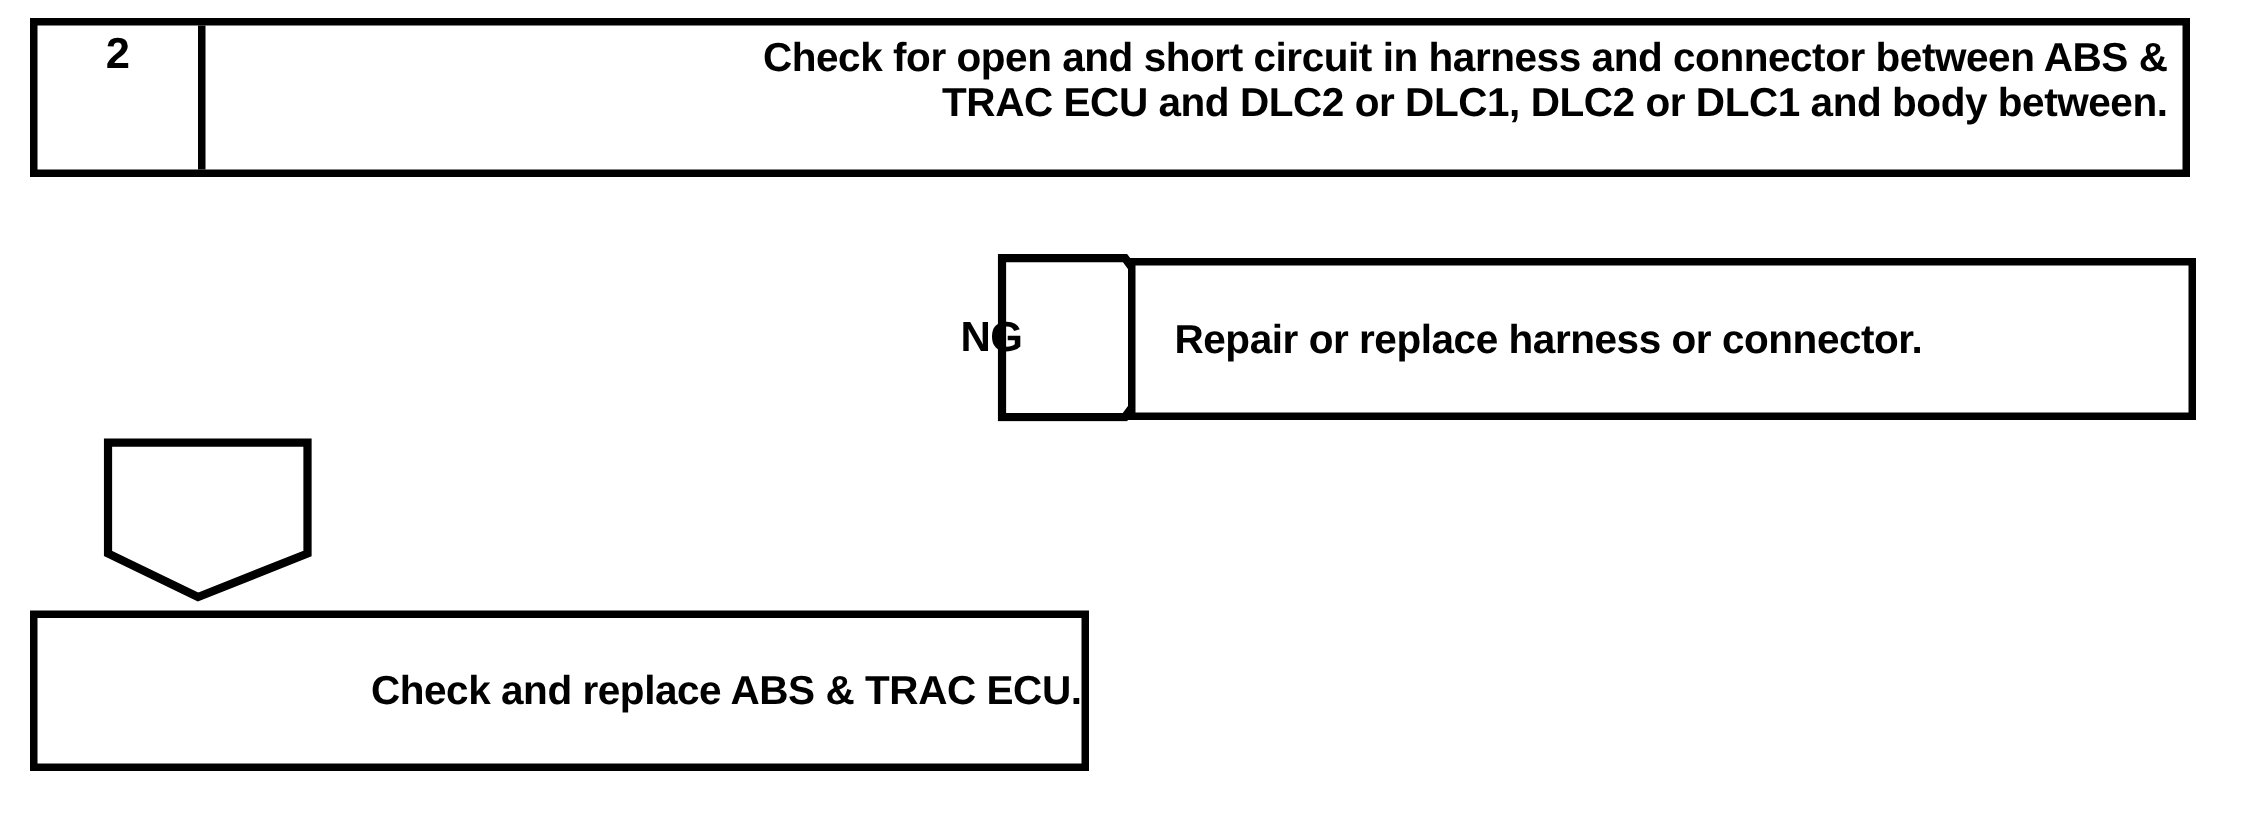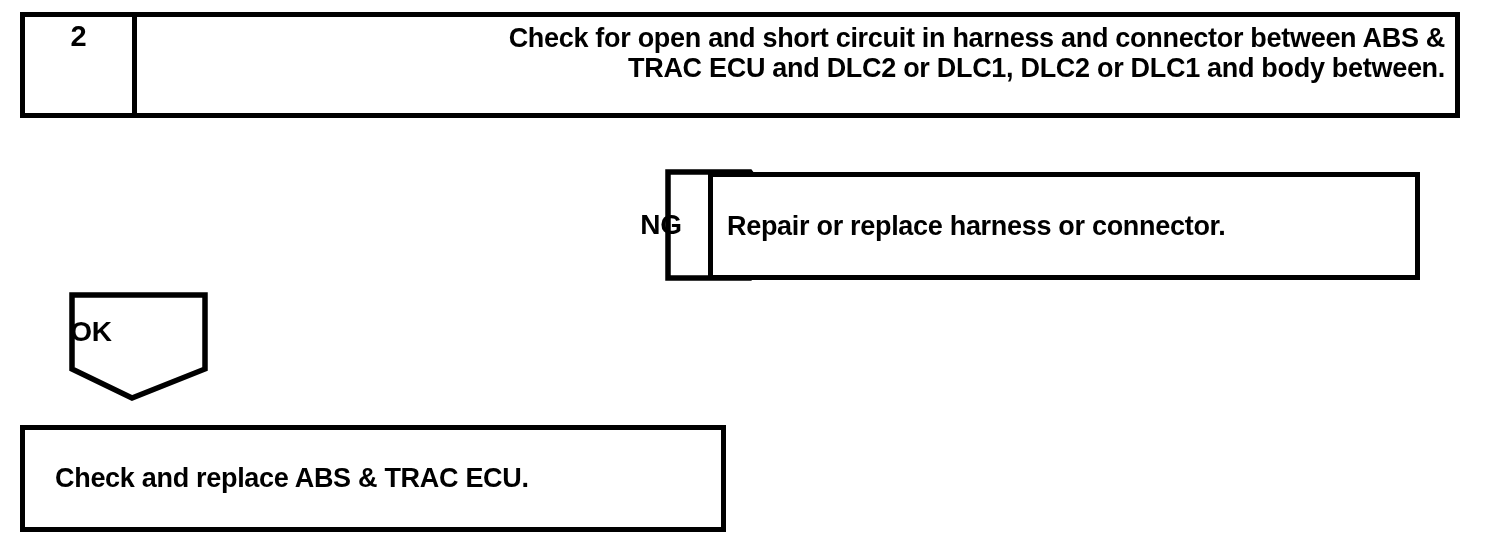--- a/index.html
+++ b/index.html
@@ -59,28 +59,29 @@
   
   .action-box {
     position: absolute;
     border: 5px solid #000;
     background: #fff;
     display: flex;
     align-items: center;
     font-size: 27px;
   }
   .ng-action-box {
-    left: 708px; top: 172px;
+    left: 752px; top: 172px;
     width: 712px; height: 108px;
-    padding-left: 14px;
+    padding-left: 26px;
   }
   .ok-action-box {
-    left: 20px; top: 425px;
+    left: 20px; top: 407px;
     width: 706px; height: 107px;
     padding-left: 30px;
+    justify-content: flex-end;
   }
 </style>
 </head>
 <body>
 
 <div class="canvas">
 
   <div class="step-box">
     <div class="step-number-cell">
       <span>2</span>
@@ -99,20 +100,19 @@
   </div>
 
   <div class="action-box ng-action-box">
     <span>Repair or replace harness or connector.</span>
   </div>
 
   <div class="connector ok-connector">
     <svg width="140" height="110" viewBox="0 0 140 110">
       <polygon points="3,3 136,3 136,77 63,106 3,77" fill="#ffffff" stroke="#000000" stroke-width="5.5" stroke-linejoin="miter"></polygon>
     </svg>
-    <span class="connector-label">OK</span>
   </div>
 
   <div class="action-box ok-action-box">
     <span>Check and replace ABS &amp; TRAC ECU.</span>
   </div>
 
 </div>
 
 </body></html>

